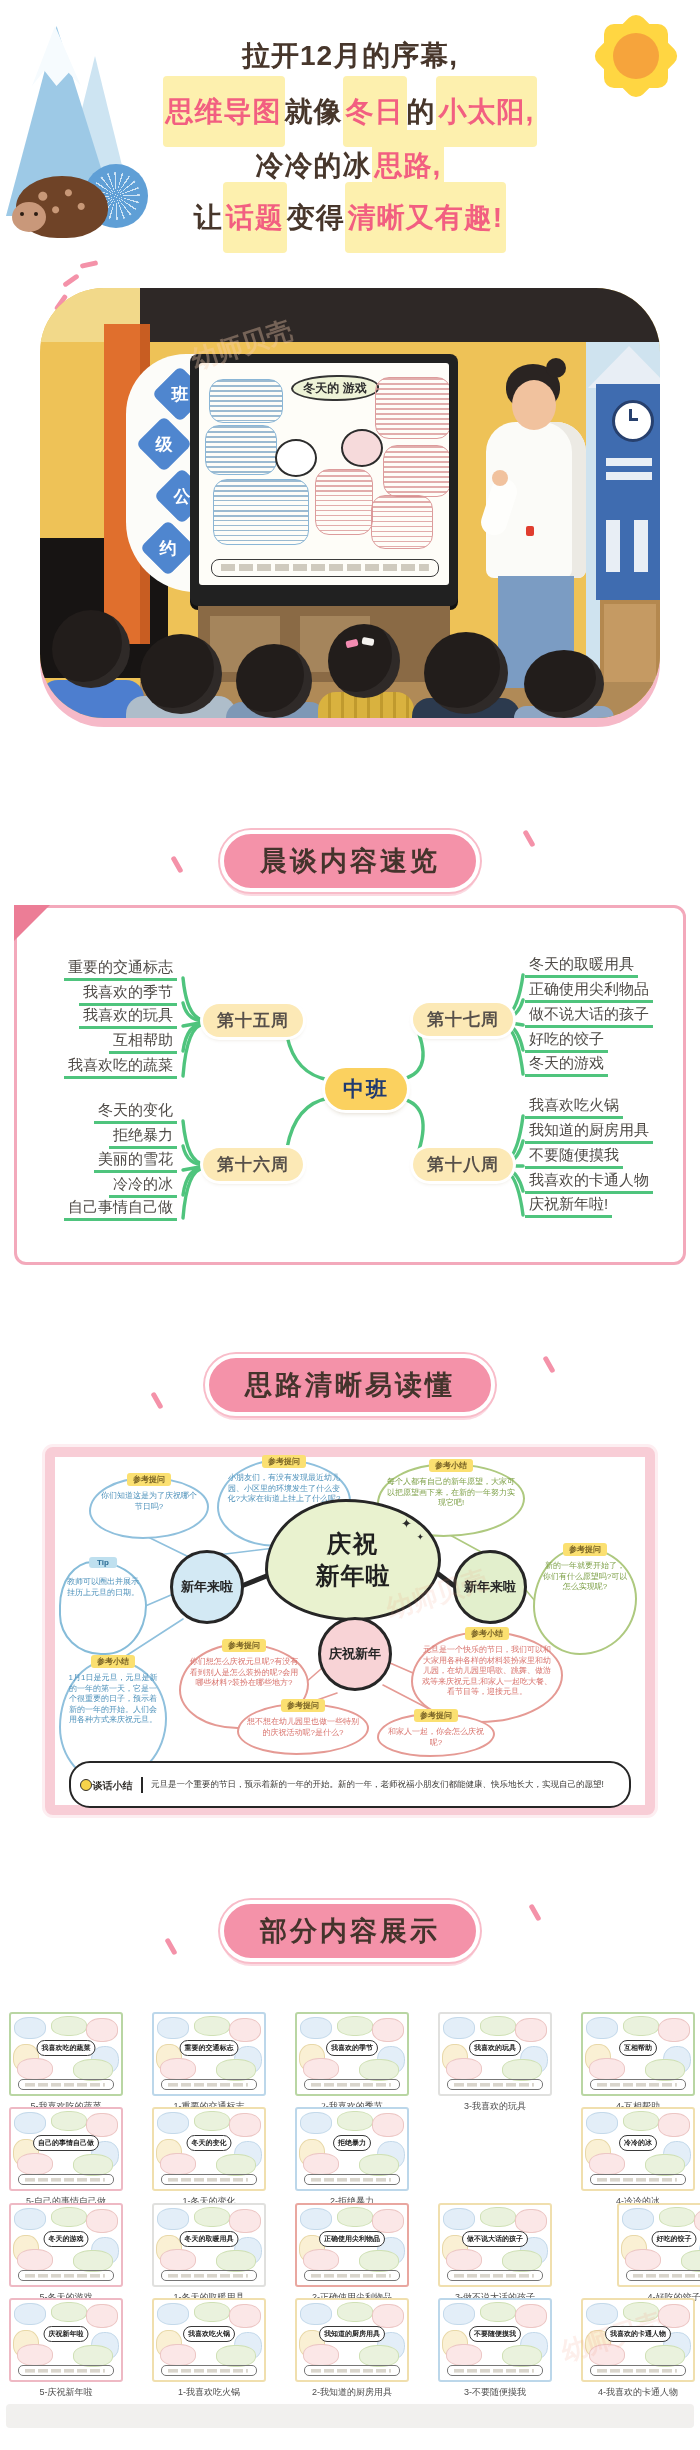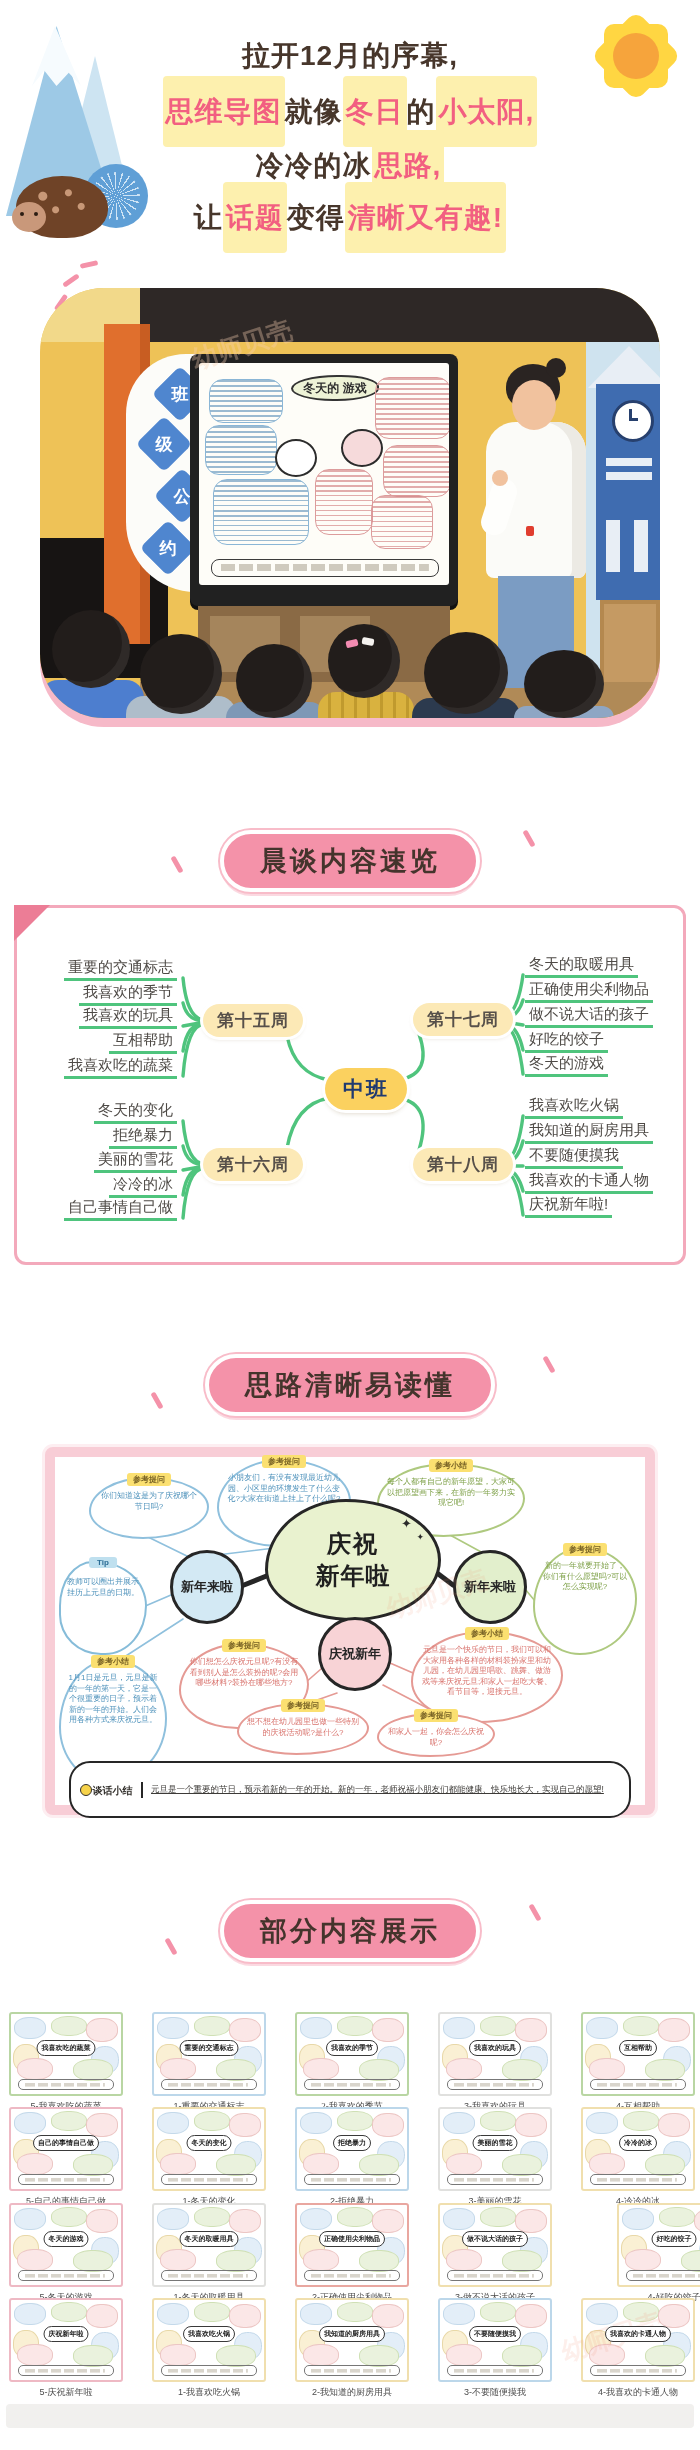--- a/index.html
+++ b/index.html
@@ -91,24 +91,24 @@
   .cloud.green{border-color:#aec97f;} .cloud.green .ctxt{color:#7da047;}
   .cloud.pink{border-color:#e59a94;} .cloud.pink .ctxt{color:#d9736d;}
   .mnode{position:absolute;width:74px;height:74px;border-radius:50%;border:3px solid #262626;display:flex;align-items:center;justify-content:center;text-align:center;font-size:13px;font-weight:700;color:#262626;line-height:16px;box-sizing:border-box;}
   .mcenter{position:absolute;left:210px;top:42px;width:176px;height:122px;background:#e9f2cf;border:3px solid #262626;border-radius:46% 54% 50% 50%/58% 50% 50% 42%;display:flex;flex-direction:column;align-items:center;justify-content:center;font-weight:700;color:#1f1f1f;box-sizing:border-box;}
   .mcenter .l1{font-size:24px;letter-spacing:2px;}
   .mcenter .l2{font-size:24px;letter-spacing:1px;}
   .sparkle{position:absolute;color:#2b2b2b;font-size:13px;}
   .tipbox{position:absolute;border:2px solid #86bcd9;border-radius:40% 60% 50% 50%/50% 50% 55% 45%;padding:14px 6px 4px;box-sizing:border-box;text-align:center;background:#fff;}
   .tipbox .ttag{position:absolute;top:-6px;left:50%;transform:translateX(-50%);background:#bfe0ef;color:#2d6e96;font-size:8px;font-weight:700;padding:1px 8px;border-radius:3px;}
   .tipbox .ctxt{font-size:8px;line-height:10.5px;color:#4e92bb;font-weight:500;}
-  .sumbar{position:absolute;left:14px;top:304px;width:562px;height:57px;border:2.5px solid #262626;border-radius:21px;box-sizing:border-box;display:flex;align-items:center;background:#fff;}
+  .sumbar{position:absolute;left:14px;top:304px;width:562px;height:47px;border:2.5px solid #262626;border-radius:21px;box-sizing:border-box;display:flex;align-items:center;background:#fff;}
   .sumlab{width:66px;text-align:center;font-size:10px;font-weight:700;color:#33302c;line-height:11px;border-right:2px solid #262626;padding:2px 2px;}
   .sumlab .ico{display:inline-block;width:10px;height:10px;border-radius:50%;background:#f7d34a;border:1.5px solid #33302c;vertical-align:-2px;margin-right:1px;}
-  .sumtxt{flex:1;font-size:8.5px;line-height:11px;color:#3c3a37;padding:0 8px;font-weight:500;text-decoration:underline;}
+  .sumtxt{flex:1;font-size:8.5px;line-height:11px;color:#3c3a37;padding:0 8px;font-weight:500;}
 
   
   .cell{position:absolute;width:114px;}
   .card{position:relative;width:114px;height:84px;background:#fff;border:2px solid #ccc;border-radius:3px;box-sizing:border-box;overflow:hidden;}
   .cb{position:absolute;border-radius:45%;}
   .cb1{left:3px;top:3px;width:30px;height:20px;background:#e3eef8;border:1px solid #c4d9ea;}
   .cb2{left:40px;top:2px;width:34px;height:18px;background:#eaf2dd;border:1px solid #cfe0b5;}
   .cb3{right:3px;top:4px;width:30px;height:22px;background:#fbe7e7;border:1px solid #ecc6c4;}
   .cb4{left:2px;top:30px;width:24px;height:26px;background:#faf0d4;border:1px solid #e8d8a8;}
   .cb5{right:2px;top:32px;width:26px;height:26px;background:#e3eef8;border:1px solid #c4d9ea;}
@@ -490,34 +490,20 @@
         <div class="cb cb3"></div>
         <div class="cb cb4"></div>
         <div class="cb cb5"></div>
         <div class="cb cb6"></div>
         <div class="cb cb7"></div>
         <div class="cnode">拒绝暴力</div>
         <div class="cbar"></div>
       </div>
       <div class="ccap">2-拒绝暴力</div>
     </div>
-  <div class="cell" style="left:438px;top:2107px;">
-      <div class="card" style="border-color: rgb(224, 224, 222);">
-        <div class="cb cb1"></div>
-        <div class="cb cb2"></div>
-        <div class="cb cb3"></div>
-        <div class="cb cb4"></div>
-        <div class="cb cb5"></div>
-        <div class="cb cb6"></div>
-        <div class="cb cb7"></div>
-        <div class="cnode">美丽的雪花</div>
-        <div class="cbar"></div>
-      </div>
-      <div class="ccap">3-美丽的雪花</div>
-    </div>
   <div class="cell" style="left:581px;top:2107px;">
       <div class="card" style="border-color: rgb(240, 223, 174);">
         <div class="cb cb1"></div>
         <div class="cb cb2"></div>
         <div class="cb cb3"></div>
         <div class="cb cb4"></div>
         <div class="cb cb5"></div>
         <div class="cb cb6"></div>
         <div class="cb cb7"></div>
         <div class="cnode">冷冷的冰</div>

